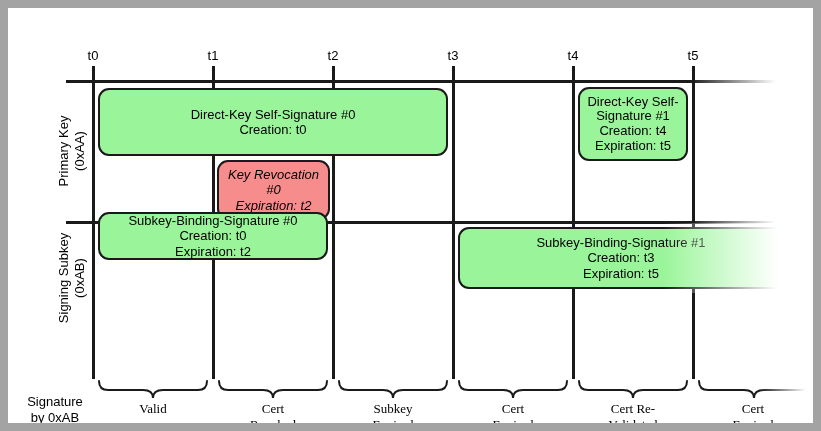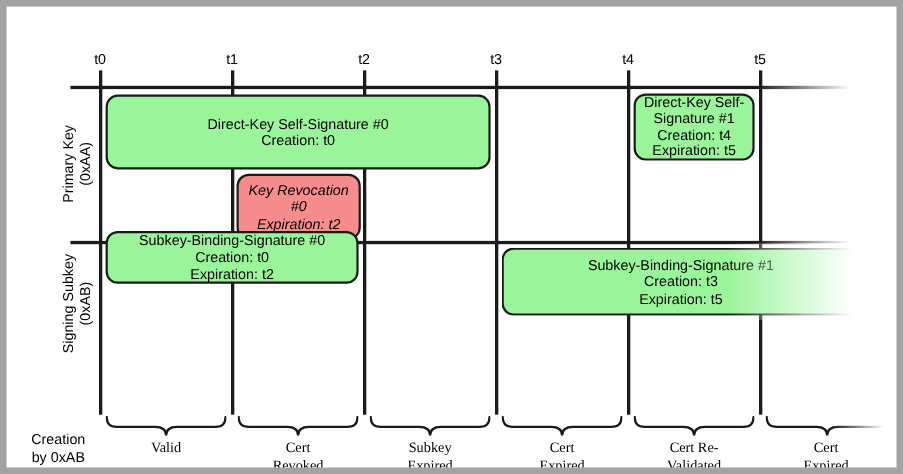--- a/index.html
+++ b/index.html
@@ -1,16 +1,16 @@
 <!DOCTYPE html>
 <html><head>
 <meta charset="utf-8">
 <style>
   html,body{margin:0;padding:0;background:#fff;font-family:"Liberation Sans","DejaVu Sans",sans-serif;color:#000;}
-  .fig{position:relative;width:821px;height:431px;border:6px solid #a3a3a3;box-sizing:border-box;background:#fff;overflow:hidden;}
+  .fig{position:relative;width:821px;height:431px;border:8px solid #a3a3a3;box-sizing:border-box;background:#fff;overflow:hidden;}
   .vline{position:absolute;top:58px;height:313px;width:2.5px;background:#1a1a1a;}
   .hline{position:absolute;left:58px;width:717px;height:2.5px;
          background:linear-gradient(to right,#1a1a1a 0%,#1a1a1a 87%,rgba(26,26,26,0) 99%);}
   .tick{position:absolute;top:40px;width:34px;text-align:center;font-size:13px;}
   .rowlabel{position:absolute;width:110px;height:34px;display:flex;align-items:center;justify-content:center;
             text-align:center;font-size:13px;line-height:1.25;white-space:pre-line;transform:rotate(-90deg);}
   .box{position:absolute;border:2px solid #1a1a1a;border-radius:11px;box-sizing:border-box;
        display:flex;flex-direction:column;justify-content:center;text-align:center;
        font-size:13px;line-height:1.17;padding:1px 2px;}
   .box.green{background:var(--valid-green,#9af59a);}
@@ -51,21 +51,21 @@
   <div class="box green" style="left:90px;top:80px;width:350px;height:68px">
     <div>Direct-Key Self-Signature #0</div>
     <div>Creation: t0</div>
   </div>
 
   <div class="box red" style="left:209px;top:152px;width:113px;height:60px">
     <div>Key Revocation #0</div>
     <div>Expiration: t2</div>
   </div>
 
-  <div class="box green" style="left:570px;top:79px;width:110px;height:61px;line-height:1.13">
+  <div class="box green" style="left:570px;top:79px;width:110px;height:74px;line-height:1.13">
     <div>Direct-Key Self-Signature #1</div>
     <div>Creation: t4</div>
     <div>Expiration: t5</div>
   </div>
 
   <div class="box green" style="left:90px;top:204px;width:230px;height:48px">
     <div>Subkey-Binding-Signature #0</div>
     <div>Creation: t0</div>
     <div>Expiration: t2</div>
   </div>
@@ -108,16 +108,16 @@
 Revoked</div>
   <div class="seg" style="left:329px">Subkey
 Expired</div>
   <div class="seg" style="left:449px">Cert
 Expired</div>
   <div class="seg" style="left:569px">Cert Re-
 Validated</div>
   <div class="seg" style="left:689px">Cert
 Expired</div>
 
-  <div class="axislabel">Creation
+  <div class="axislabel">Signature
 by 0xAB</div>
 
 </div>
 
 </body></html>

